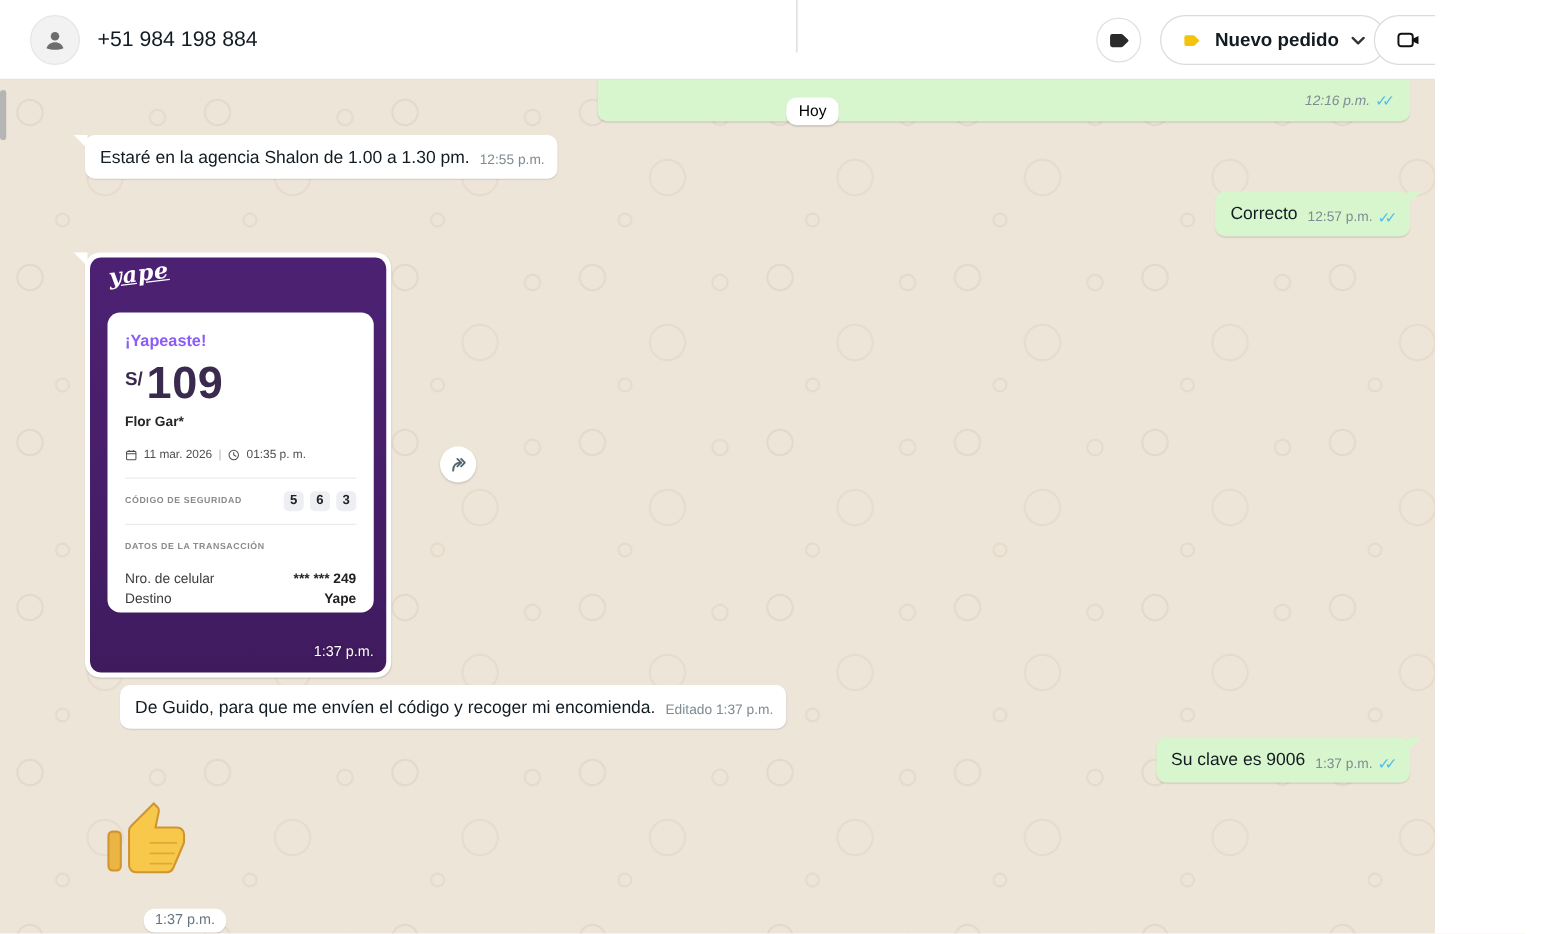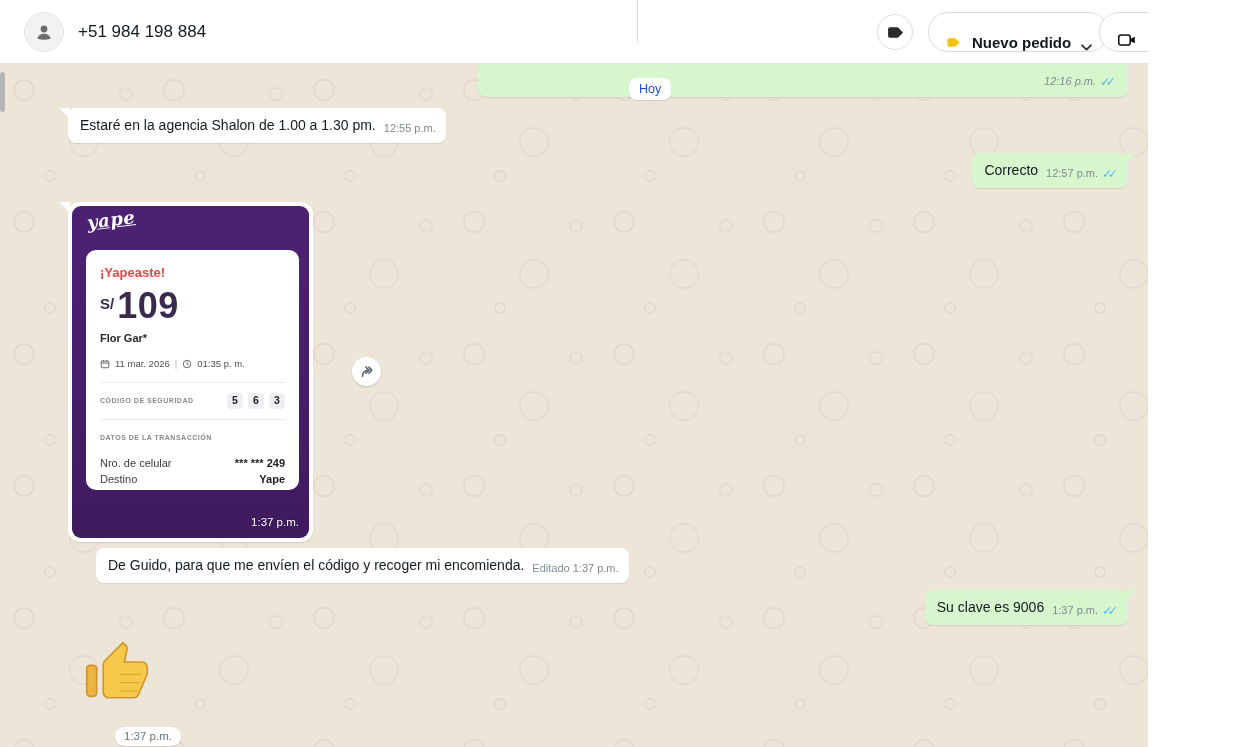--- a/index.html
+++ b/index.html
@@ -12,21 +12,21 @@
             border-bottom:1px solid #e4e4e4; z-index:30; }
   .avatar { position:absolute; left:24px; top:12px; width:40px; height:40px; border-radius:50%;
             background:#f2f2f2; border:1px solid #e6e6e6; display:flex; align-items:center; justify-content:center; cursor:pointer; }
   .contact-name { position:absolute; left:78px; top:0; height:64px; display:flex; align-items:center;
                   font-size:17px; font-weight:500; color:#111b21; }
   .panel-divider { position:absolute; left:637px; top:0; width:1px; height:42px; background:#b9b9b9; opacity:.55; }
 
   .circle-btn { position:absolute; left:877px; top:14px; width:36px; height:36px; border-radius:50%;
                 background:#fff; border:1px solid #e0e0e0; display:flex; align-items:center; justify-content:center; cursor:pointer; }
   .pill { position:absolute; top:12px; height:40px; border:1px solid #dcdcdc; border-radius:20px;
-          background:#fff; display:flex; align-items:flex-end; gap:10px; padding:0 16px; cursor:pointer; }
+          background:#fff; display:flex; align-items:center; gap:10px; padding:0 16px; cursor:pointer; }
   .pill-tag { left:928px; }
   .pill-tag .label { font-size:15px; font-weight:700; color:#111b21; }
   .pill-video { left:1099px; }
   .search-btn { position:absolute; left:1198px; top:22px; width:28px; height:28px; display:flex;
                 align-items:center; justify-content:center; cursor:pointer; }
 
   
   .chat { position:absolute; top:64px; left:0; right:0; bottom:0;
           background-color:#eee5d9;
           background-image:
@@ -47,40 +47,40 @@
 
   .tail-in  { position:absolute; left:-9px; top:0; width:0; height:0;
               border-top:11px solid #fff; border-left:11px solid transparent; }
   .tail-out { position:absolute; right:-9px; top:0; width:0; height:0;
               border-top:11px solid #d8f6cd; border-right:11px solid transparent; }
 
   
   .msg-clipped { left:478px; right:20px; top:-6px; height:39px; border-radius:0 0 8px 8px;font-style:italic; }
   .msg-clipped .meta { position:absolute; right:12px; bottom:6px; top:auto; }
 
-  .date-chip { position:absolute; left:629px; top:14px; background:#fff; color:#1d4ed8;
+  .date-chip { position:absolute; left:629px; top:14px; background:#fff; color:#000000;
                font-size:12.5px; padding:4px 10px; border-radius:8px; z-index:5;
                box-shadow:0 1px 1px rgba(11,20,26,.12); }
 
   .msg2 { left:68px; top:44px; }
   .msg3 { right:20px; top:89px; }
   .msg5 { left:84px; top:484px;margin-left:12px; }
   .msg6 { right:20px; top:526px; }
 
   
   .msg-image { left:68px; top:138px; width:245px; height:340px; background:#fff; border-radius:12px;
                box-shadow:0 1px 1px rgba(11,20,26,.12); padding:4px; cursor:pointer; }
   .receipt { position:relative; width:237px; height:332px; border-radius:9px; overflow:hidden;
              background:linear-gradient(180deg,#4c2173 0%, #471e69 55%, #3f1b5e 100%); }
   .yape-logo { position:absolute; left:15px; top:4px; color:#fff; font-family:"DejaVu Serif",serif;
                font-style:italic; font-weight:700; font-size:18px; text-decoration:underline;
                transform:rotate(-7deg); letter-spacing:.5px; }
   .receipt-card { position:absolute; left:14px; top:44px; width:213px; height:240px; background:#fff;
                   border-radius:10px; padding:13px 14px 10px; overflow:hidden; }
-  .r-title { color:#ef4444; font-weight:700; font-size:13px; margin-bottom:8px; }
+  .r-title { color:#8b5cf6; font-weight:700; font-size:13px; margin-bottom:8px; }
   .r-amount { display:flex; align-items:flex-start; gap:3px; color:#3a2b4e; margin-bottom:7px; }
   .r-cur { font-size:15px; font-weight:700; margin-top:4px; }
   .r-num { font-size:36px; font-weight:700; line-height:32px; letter-spacing:.5px; }
   .r-name { font-size:11px; font-weight:700; color:#262626; margin-bottom:6px; }
   .r-when { display:flex; align-items:center; gap:5px; font-size:9.5px; color:#4f4f4f; margin-bottom:9px; }
   .r-sep { color:#b9b9b9; }
   .r-div { height:1px; background:#ececec; margin:0 0 8px; }
   .r-caps { font-size:7px; letter-spacing:.5px; color:#8a8a8a; font-weight:700; }
   .r-sec { display:flex; align-items:center; justify-content:space-between; margin-bottom:9px; }
   .r-chips { display:flex; gap:5px; }

